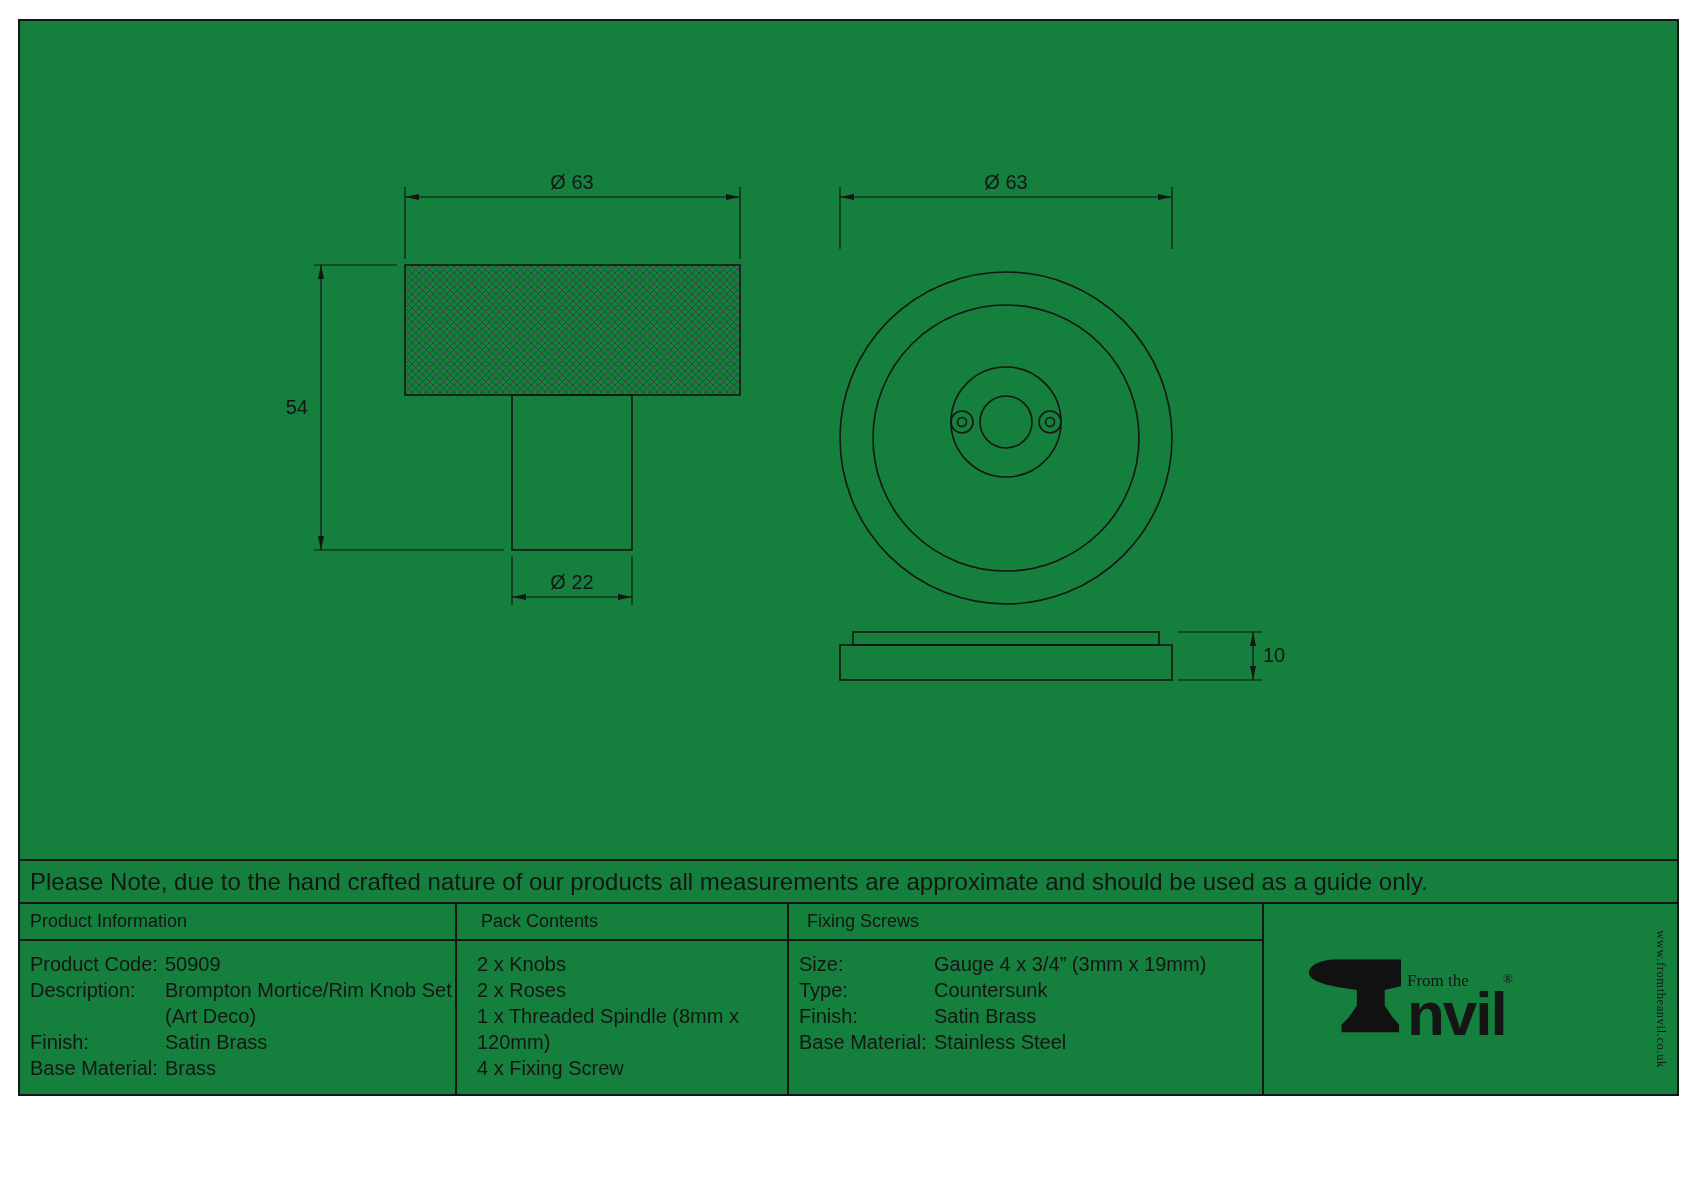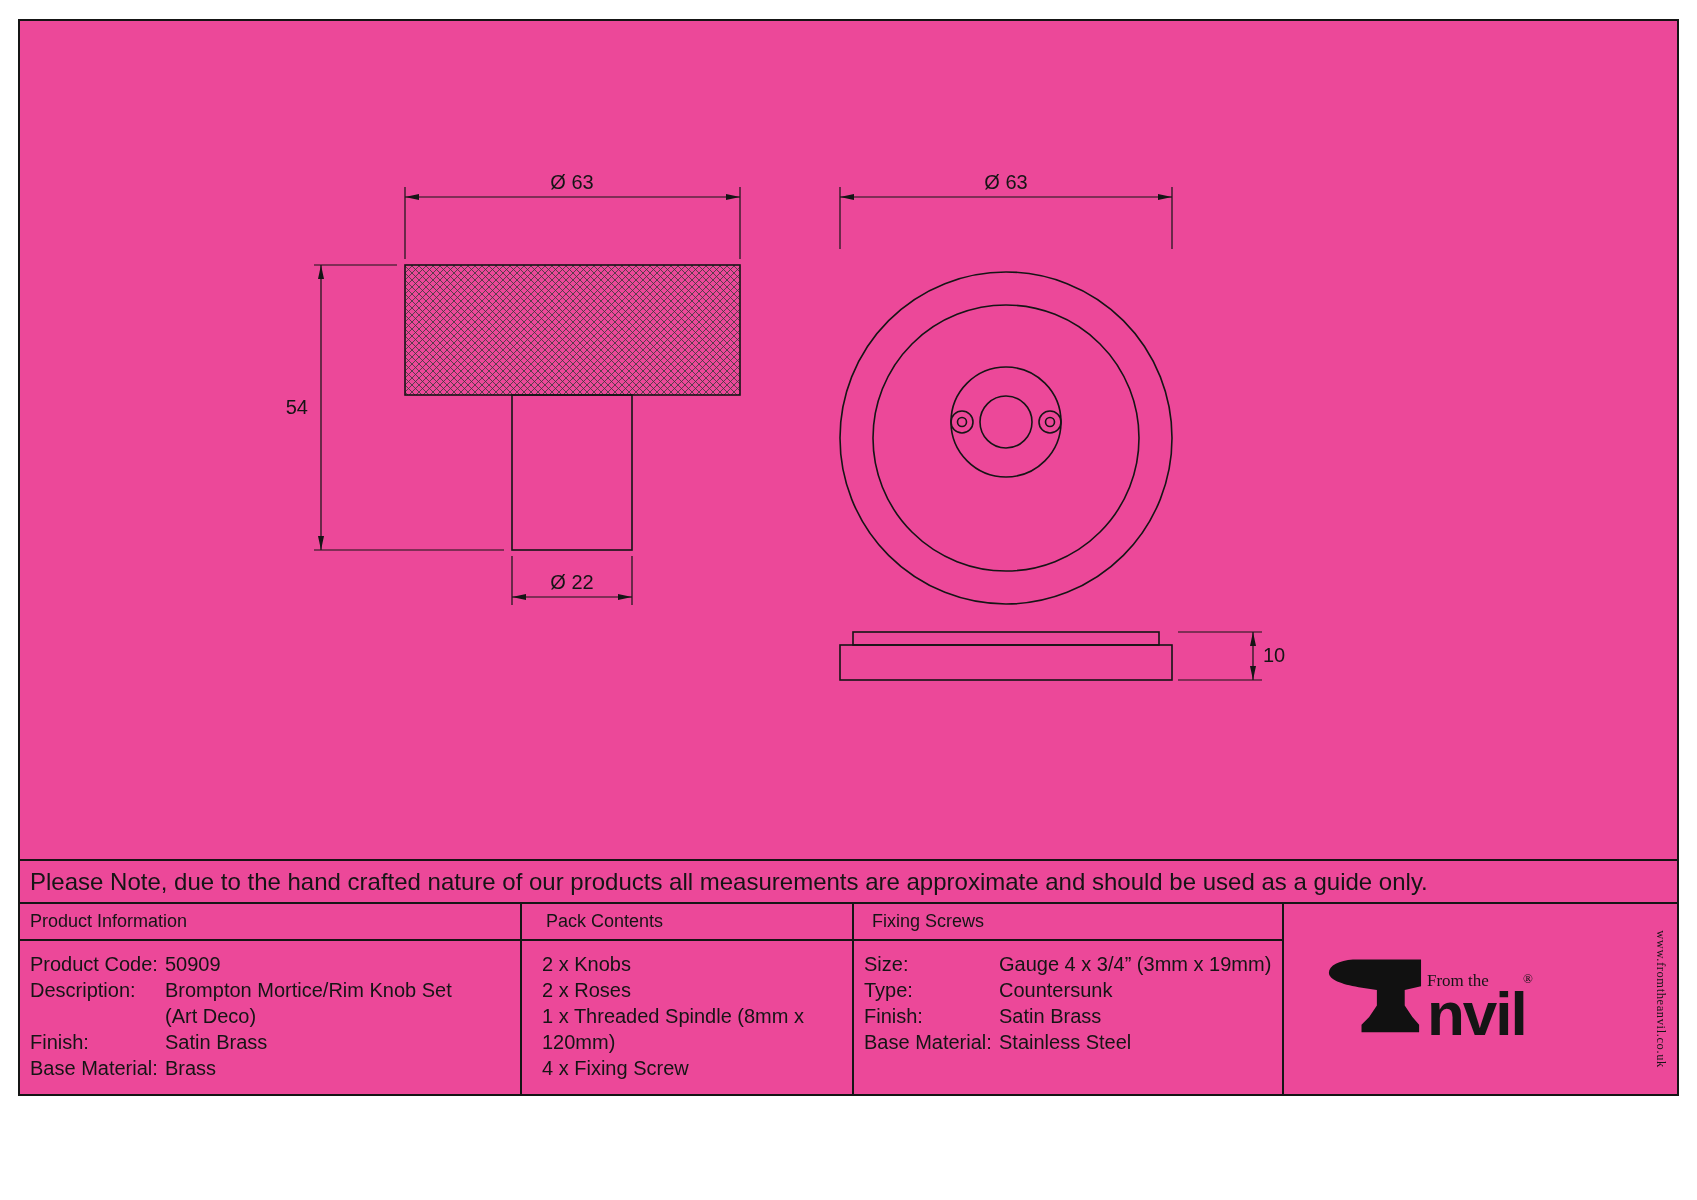--- a/index.html
+++ b/index.html
@@ -1,27 +1,27 @@
 <!DOCTYPE html>
 <html><head>
 <meta charset="utf-8">
 <style>
   *{box-sizing:border-box;margin:0;padding:0}
   html,body{background:#fff}
   body{width:1697px;height:1200px;position:relative;font-family:"Liberation Sans",sans-serif;color:#151515}
-  .sheet{position:absolute;left:18px;top:19px;width:1661px;height:1077px;border:2px solid #151515;background:#ec4899;display:flex;flex-direction:column}
+  .sheet{position:absolute;left:18px;top:19px;width:1661px;height:1077px;border:2px solid #151515;background:#15803d;display:flex;flex-direction:column}
   .drawing-area{height:840px;border-bottom:2px solid #151515;position:relative;overflow:hidden}
   .drawing-area svg{display:block}
   svg text{font-family:"Liberation Sans",sans-serif;font-size:20px;fill:#151515;stroke:none}
   .note-bar{height:43px;border-bottom:2px solid #151515;display:flex;align-items:center;padding-left:10px;font-size:24px}
   .spec-table{flex:1;display:flex}
   .col{border-right:2px solid #151515;display:flex;flex-direction:column}
-  .col-product{width:502px}
+  .col-product{width:437px}
   .col-pack{width:332px}
-  .col-screws{width:430px}
+  .col-screws{width:475px}
   .col-logo{flex:1;border-right:none;position:relative}
   .cell-header{height:37px;border-bottom:2px solid #151515;display:flex;align-items:center;font-size:18px;padding:0 10px}
   .cell-body{padding:10px 10px 0 10px;font-size:20px;line-height:26px}
   .col-pack .cell-header{padding-left:24px}
   .col-pack .cell-body{padding-left:20px}
   .col-screws .cell-header{padding-left:18px}
   .col-screws .cell-body{}
   .kv-row{white-space:nowrap}
   .kv-label{display:inline-block;width:135px;vertical-align:top}
   

